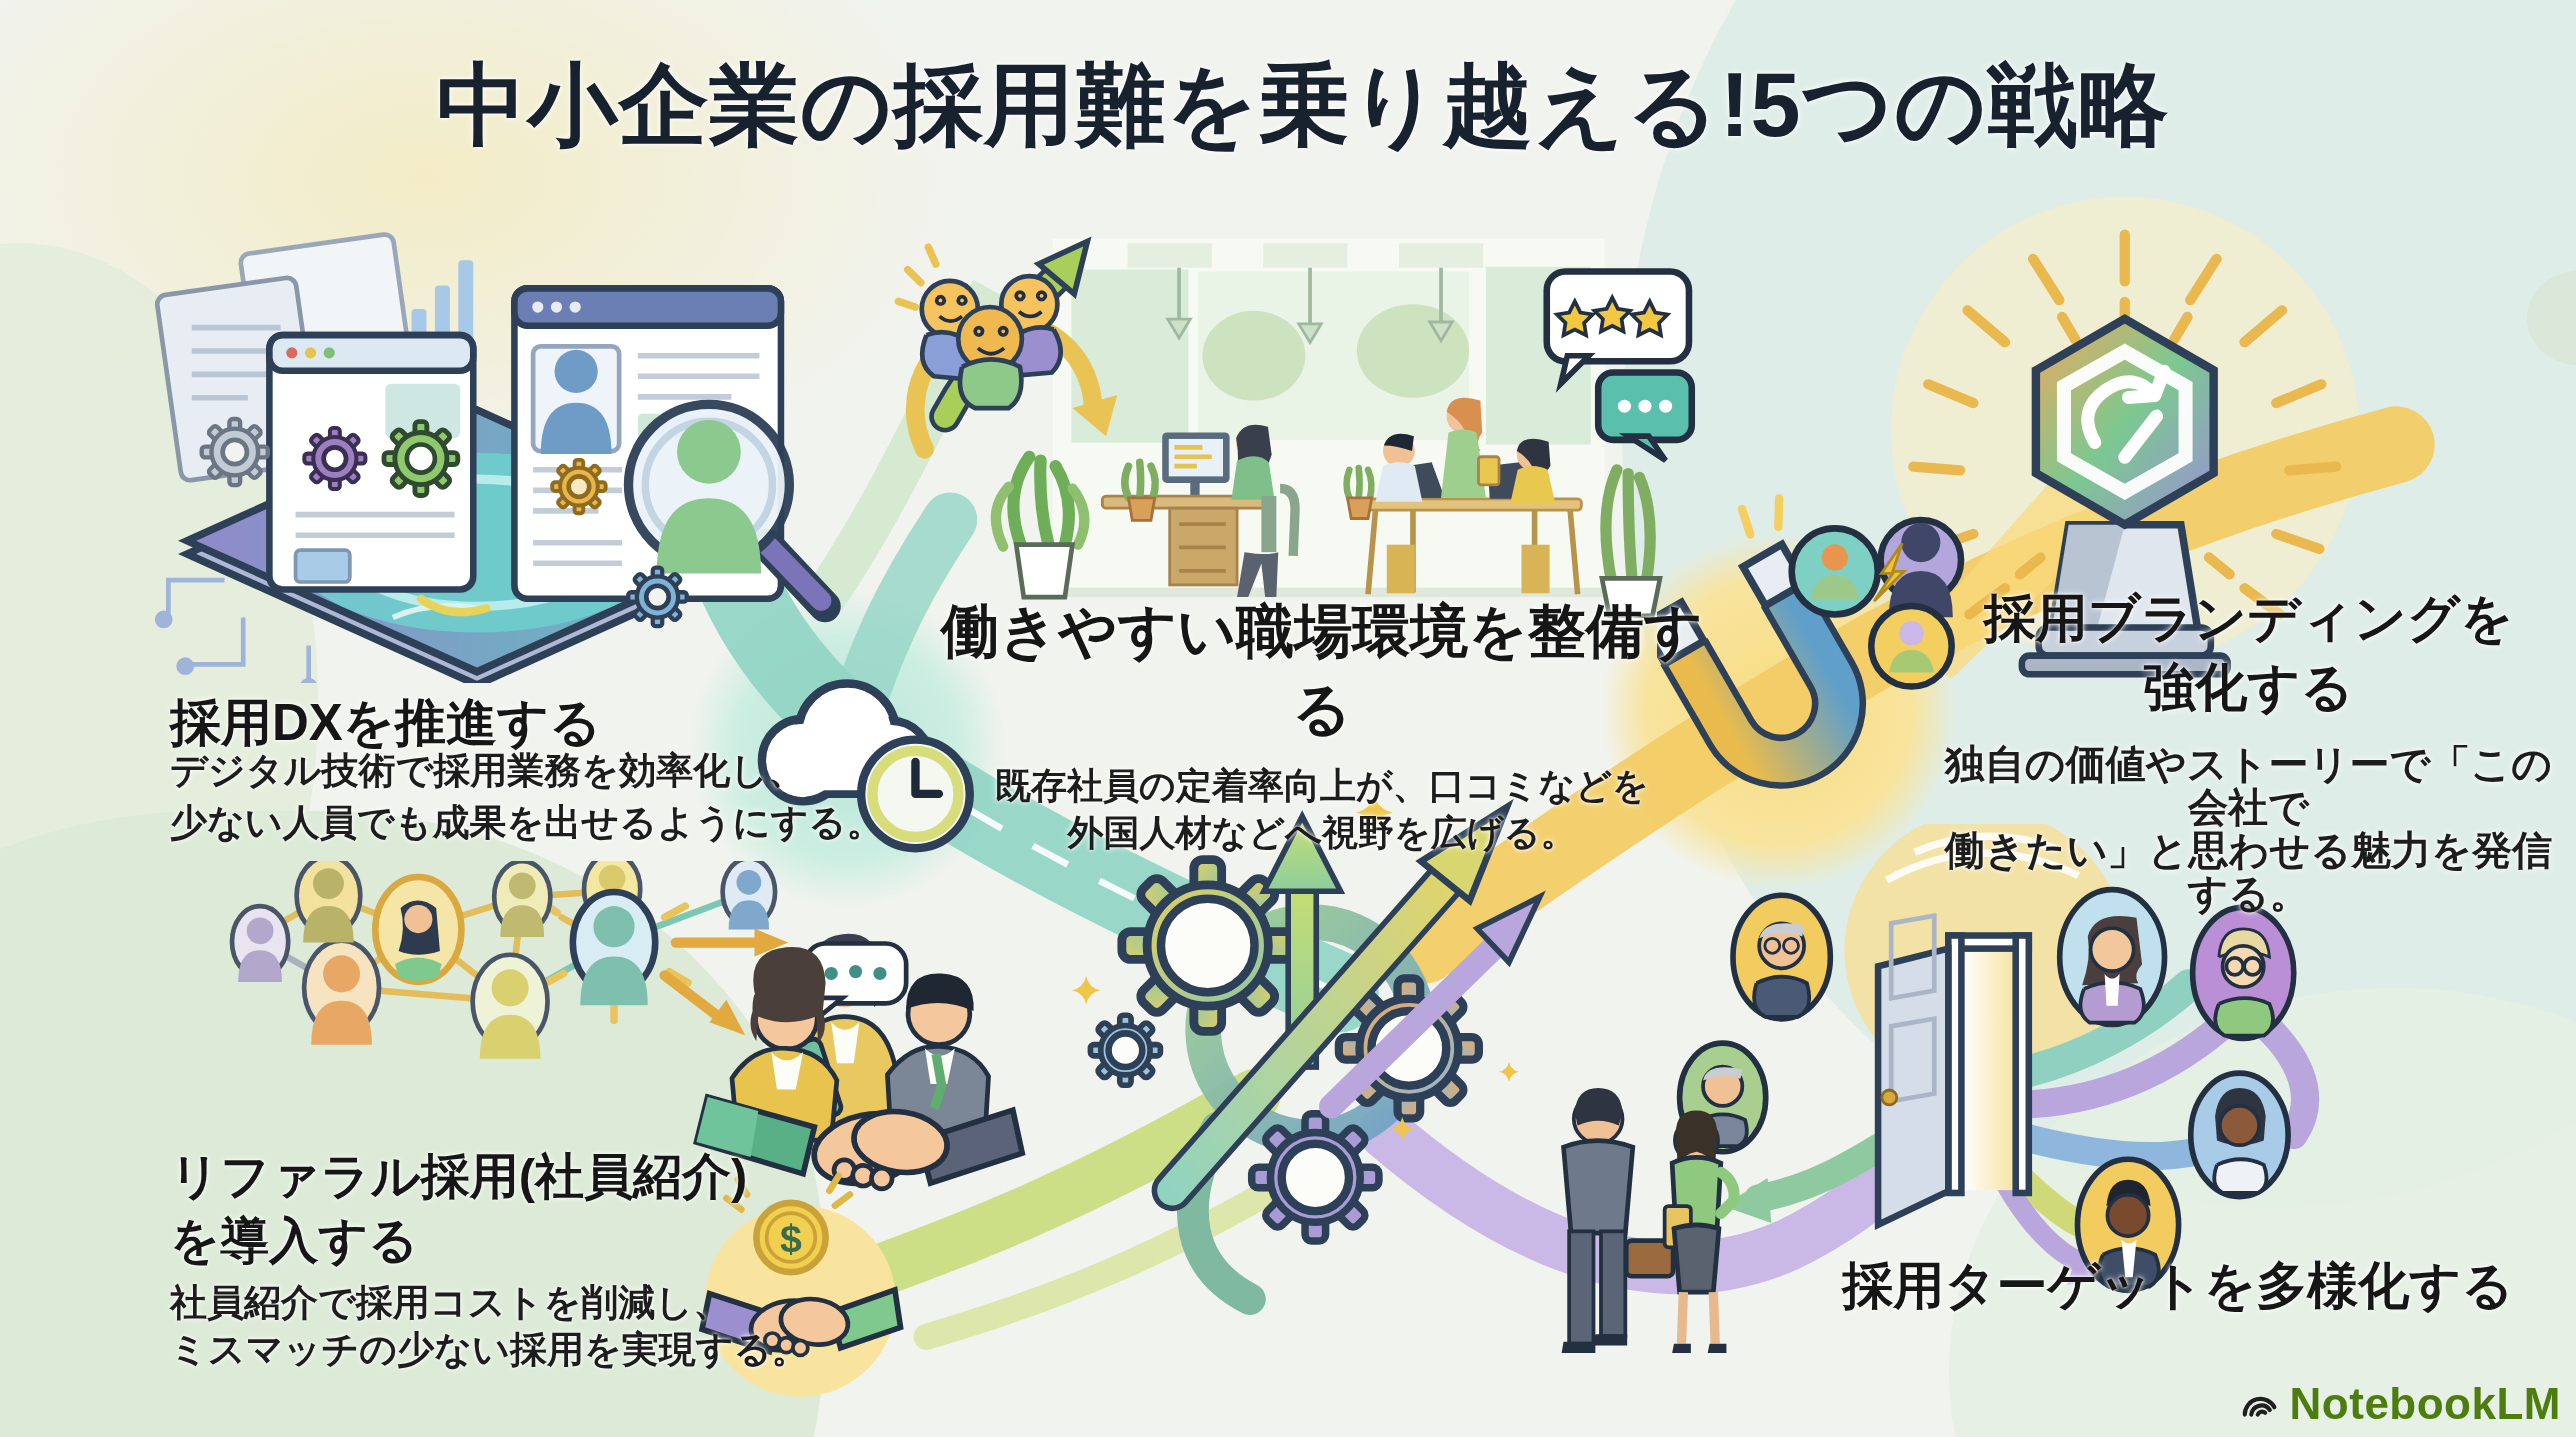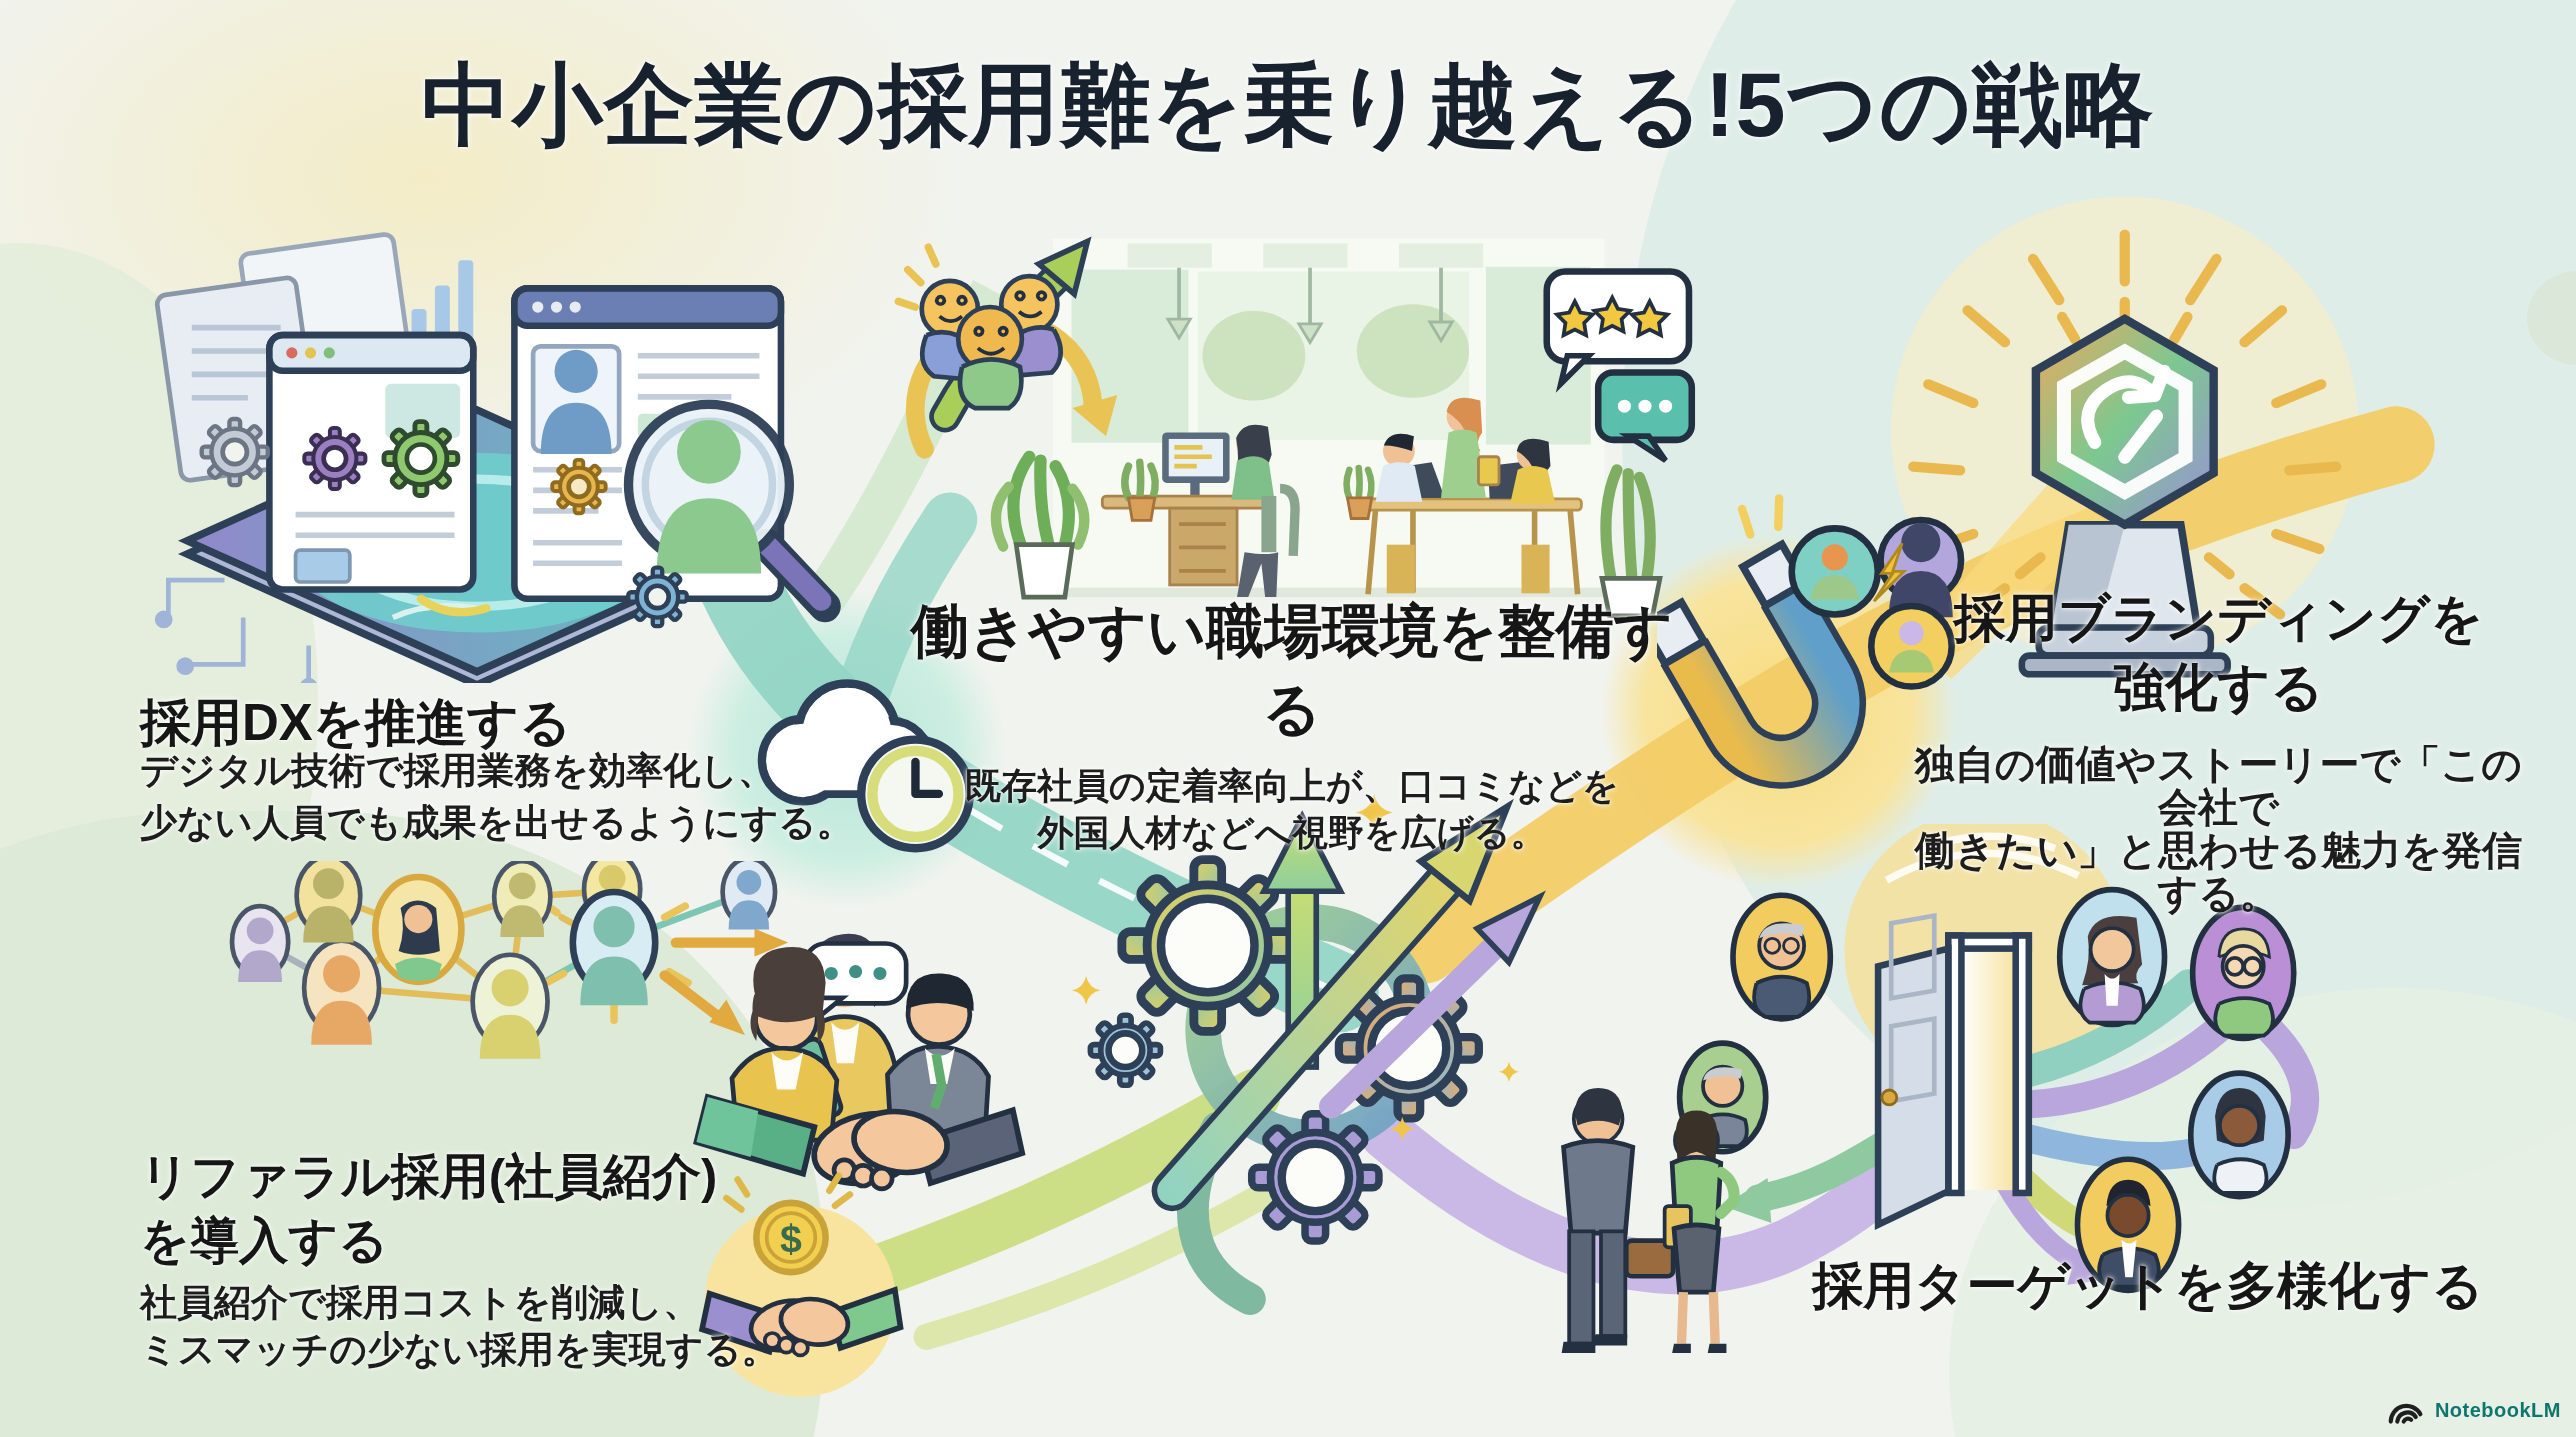--- a/index.html
+++ b/index.html
@@ -9,39 +9,39 @@
     font-family:"Liberation Sans","DejaVu Sans",sans-serif;
   }
   .blob{position:absolute;border-radius:50%;}
   .blob-tr{right:-356px;top:-337px;width:1310px;height:1544px;background:#dfede8;}
   .blob-tr-dot{position:absolute;left:2527px;top:271px;width:103px;height:94px;border-radius:50%;background:#d9e4d2;opacity:.7;}
   .blob-tl{left:-112px;top:-150px;width:1076px;height:655px;background:radial-gradient(closest-side,#f3ecc6,rgba(243,236,198,0));}
   .blob-left{left:-281px;top:243px;width:599px;height:917px;background:#e3ecd9;opacity:.85;}
   .blob-bl{left:-300px;bottom:-356px;width:1123px;height:983px;border-radius:45%;background:#dcead7;}
   .blob-br{right:-262px;bottom:-318px;width:889px;height:768px;background:#e4efe3;opacity:.9;}
   svg{position:absolute;pointer-events:none;}
-  .txt{position:absolute;z-index:6;color:#1d1d1d;text-shadow:0 0 6.6px rgba(255,255,255,.95),0 0 2.8px rgba(255,255,255,.9);}
+  .txt{position:absolute;z-index:6;color:#1d1d1d;text-shadow:0 0 6.6px rgba(255,255,255,.95),0 0 2.8px rgba(255,255,255,.9);padding-left:30px;}
   .title{left:0;right:0;top:45px;text-align:center;font-size:90px;font-weight:900;color:#18222f;letter-spacing:0.9px;}
   .h{font-weight:900;color:#161616;}
   .b{font-weight:700;}
   .s1h{left:140px;top:689px;font-size:51px;}
   .s1b{left:140px;top:745px;font-size:37px;line-height:52px;}
   .s2{left:899px;top:593px;width:786px;text-align:center;}
   .s2 .hh{font-size:58px;}
   .s2 .bb{font-size:36px;line-height:47px;margin-top:13px;}
   .s3{left:1900px;top:584px;width:637px;text-align:center;}
   .s3 .hh{font-size:52px;line-height:69px;}
   .s3 .bb{font-size:40px;line-height:43px;margin-top:20.6px;}
   .s4h{left:140px;top:1144px;font-size:49px;line-height:64px;}
   .s4b{left:140px;top:1279px;font-size:37px;line-height:47px;}
   .s5{left:1811px;top:1208px;width:674px;text-align:center;margin-top:44px;}
   .s5 .hh{font-size:51px;}
   .s5 .bb{font-size:36px;line-height:46px;margin-top:11.2px;}
   .watermark{position:absolute;right:15px;bottom:9.4px;z-index:7;display:flex;align-items:center;gap:9.4px;}
-  .watermark span{font-size:20px;font-weight:600;color:#0f766e;letter-spacing:0.5px;}
+  .watermark span{font-size:44px;font-weight:600;color:#4d7c0f;letter-spacing:0.5px;}
 </style>
 </head>
 <body>
 
 <div id="canvas">
 
   <div class="blob blob-tr"></div>
   <div class="blob-tr-dot"></div>
   <div class="blob blob-tl"></div>
   <div class="blob blob-left"></div>

